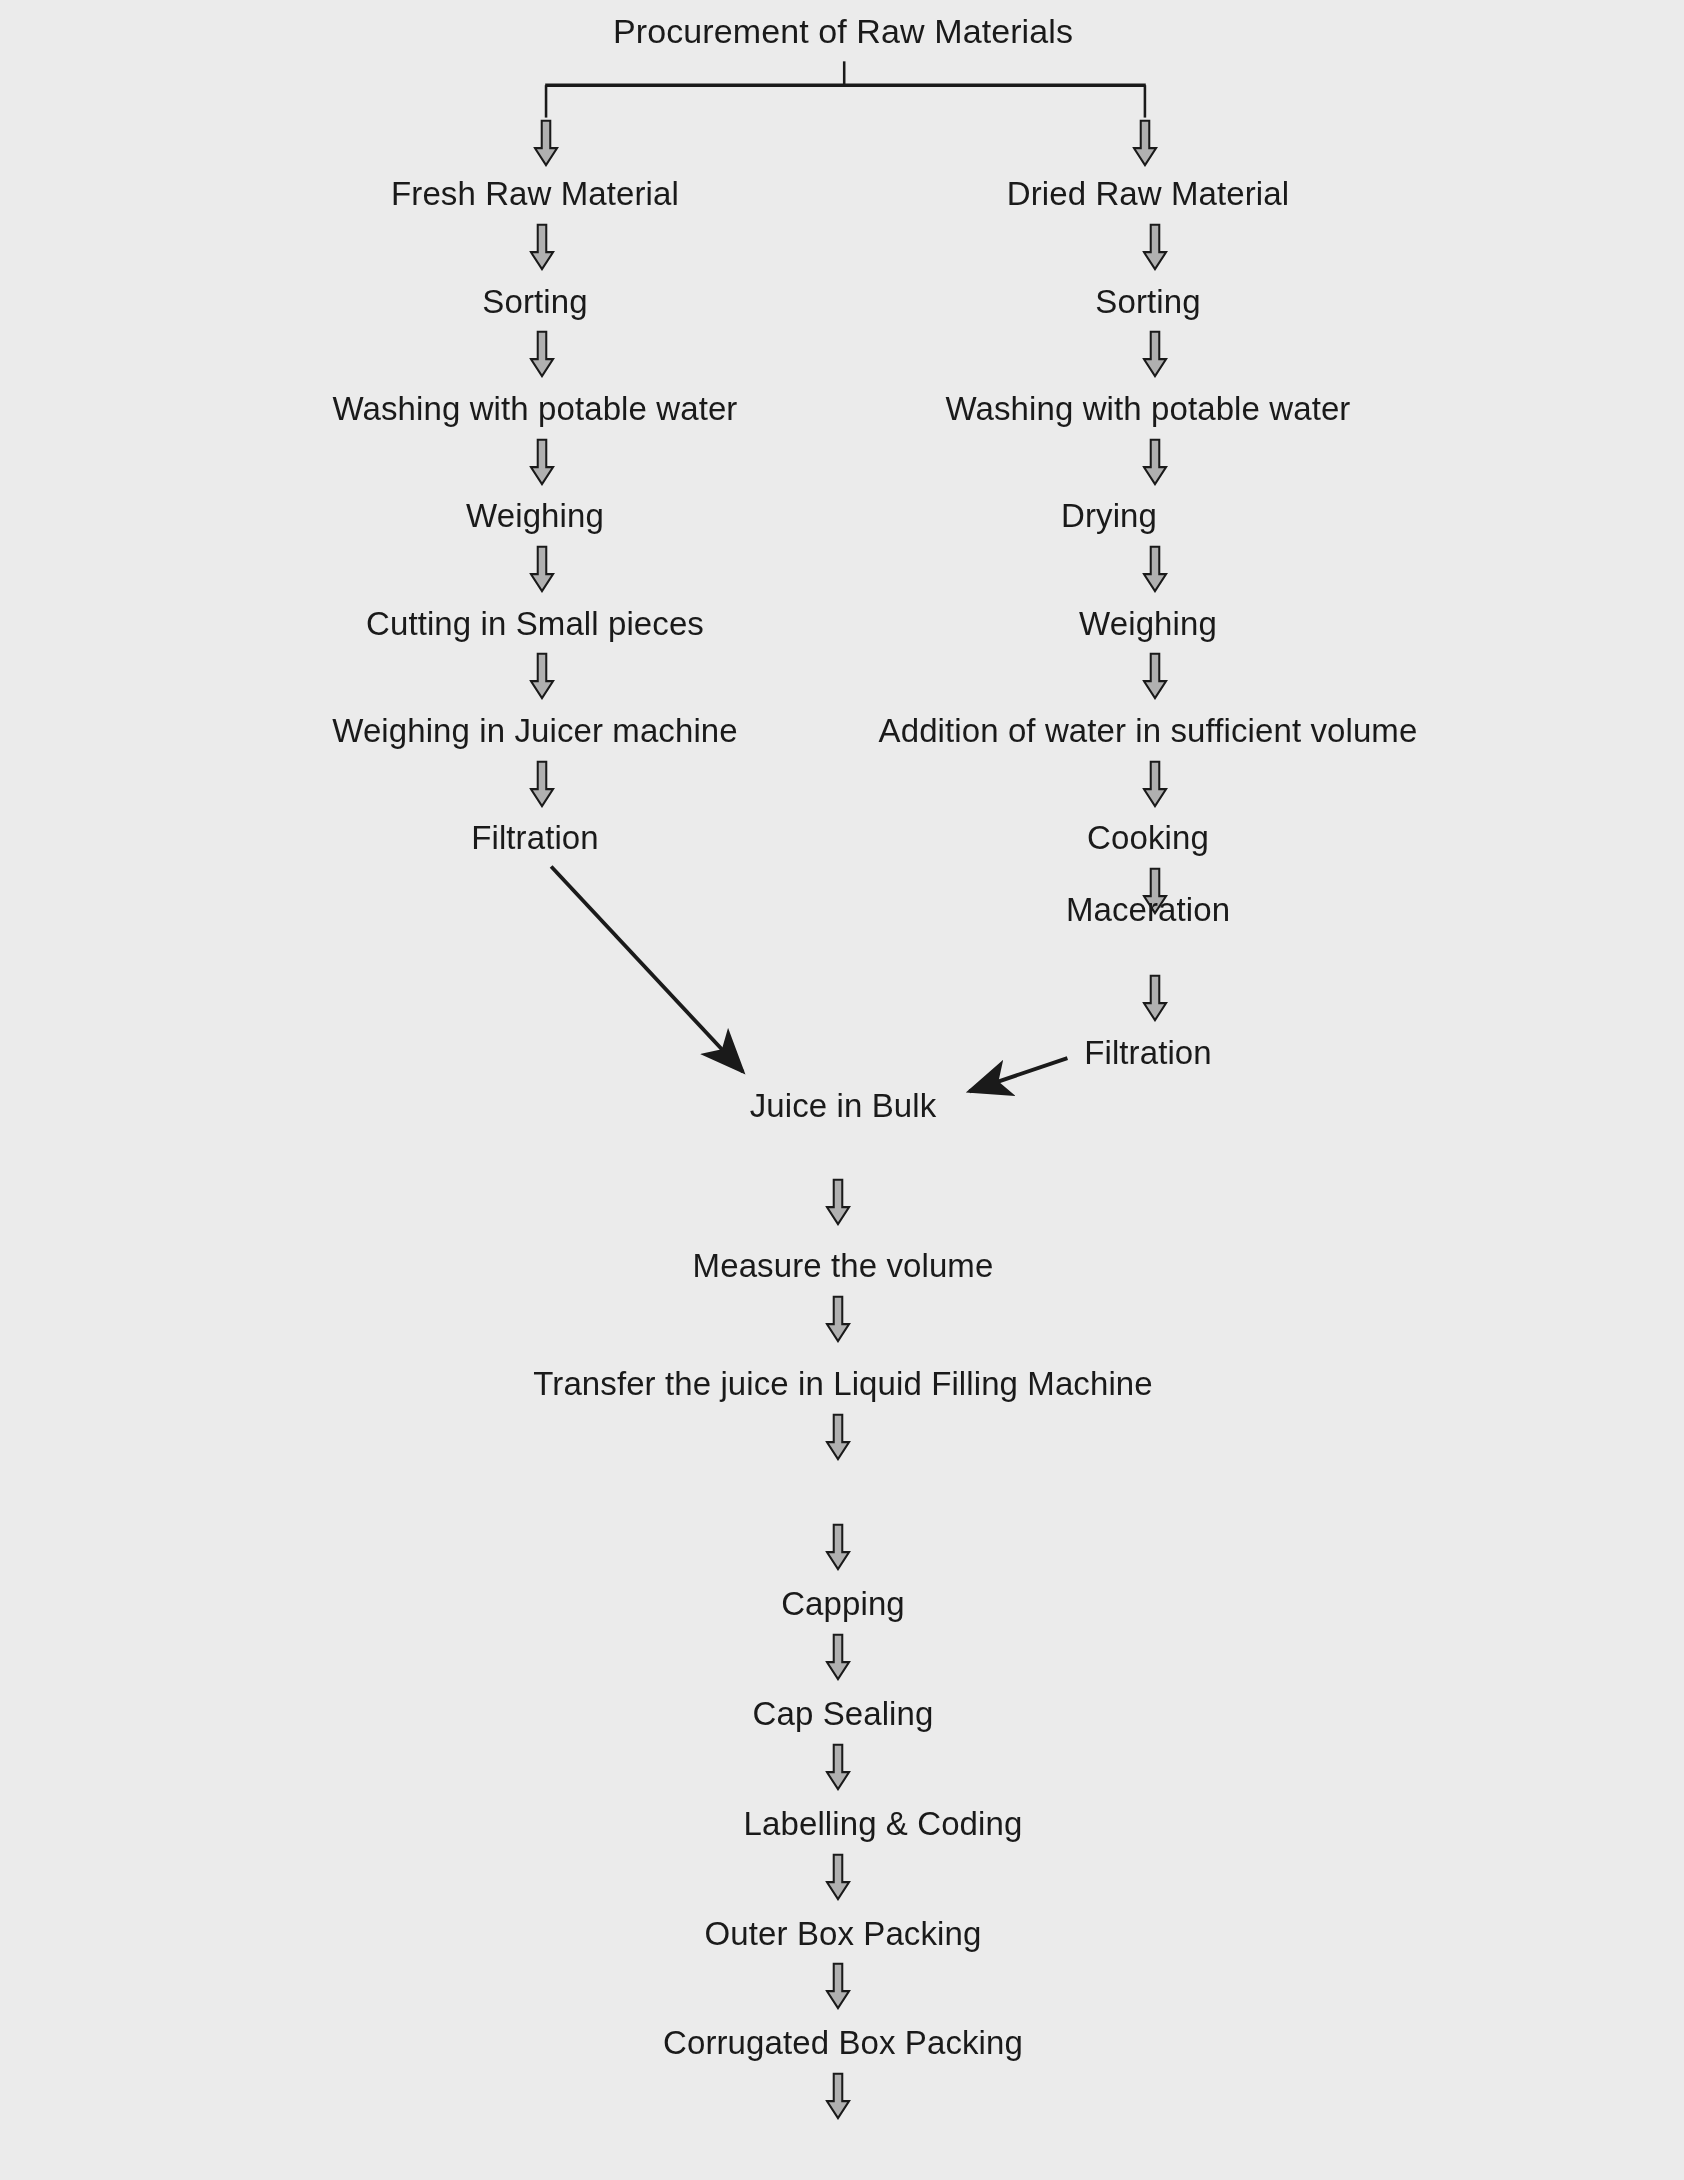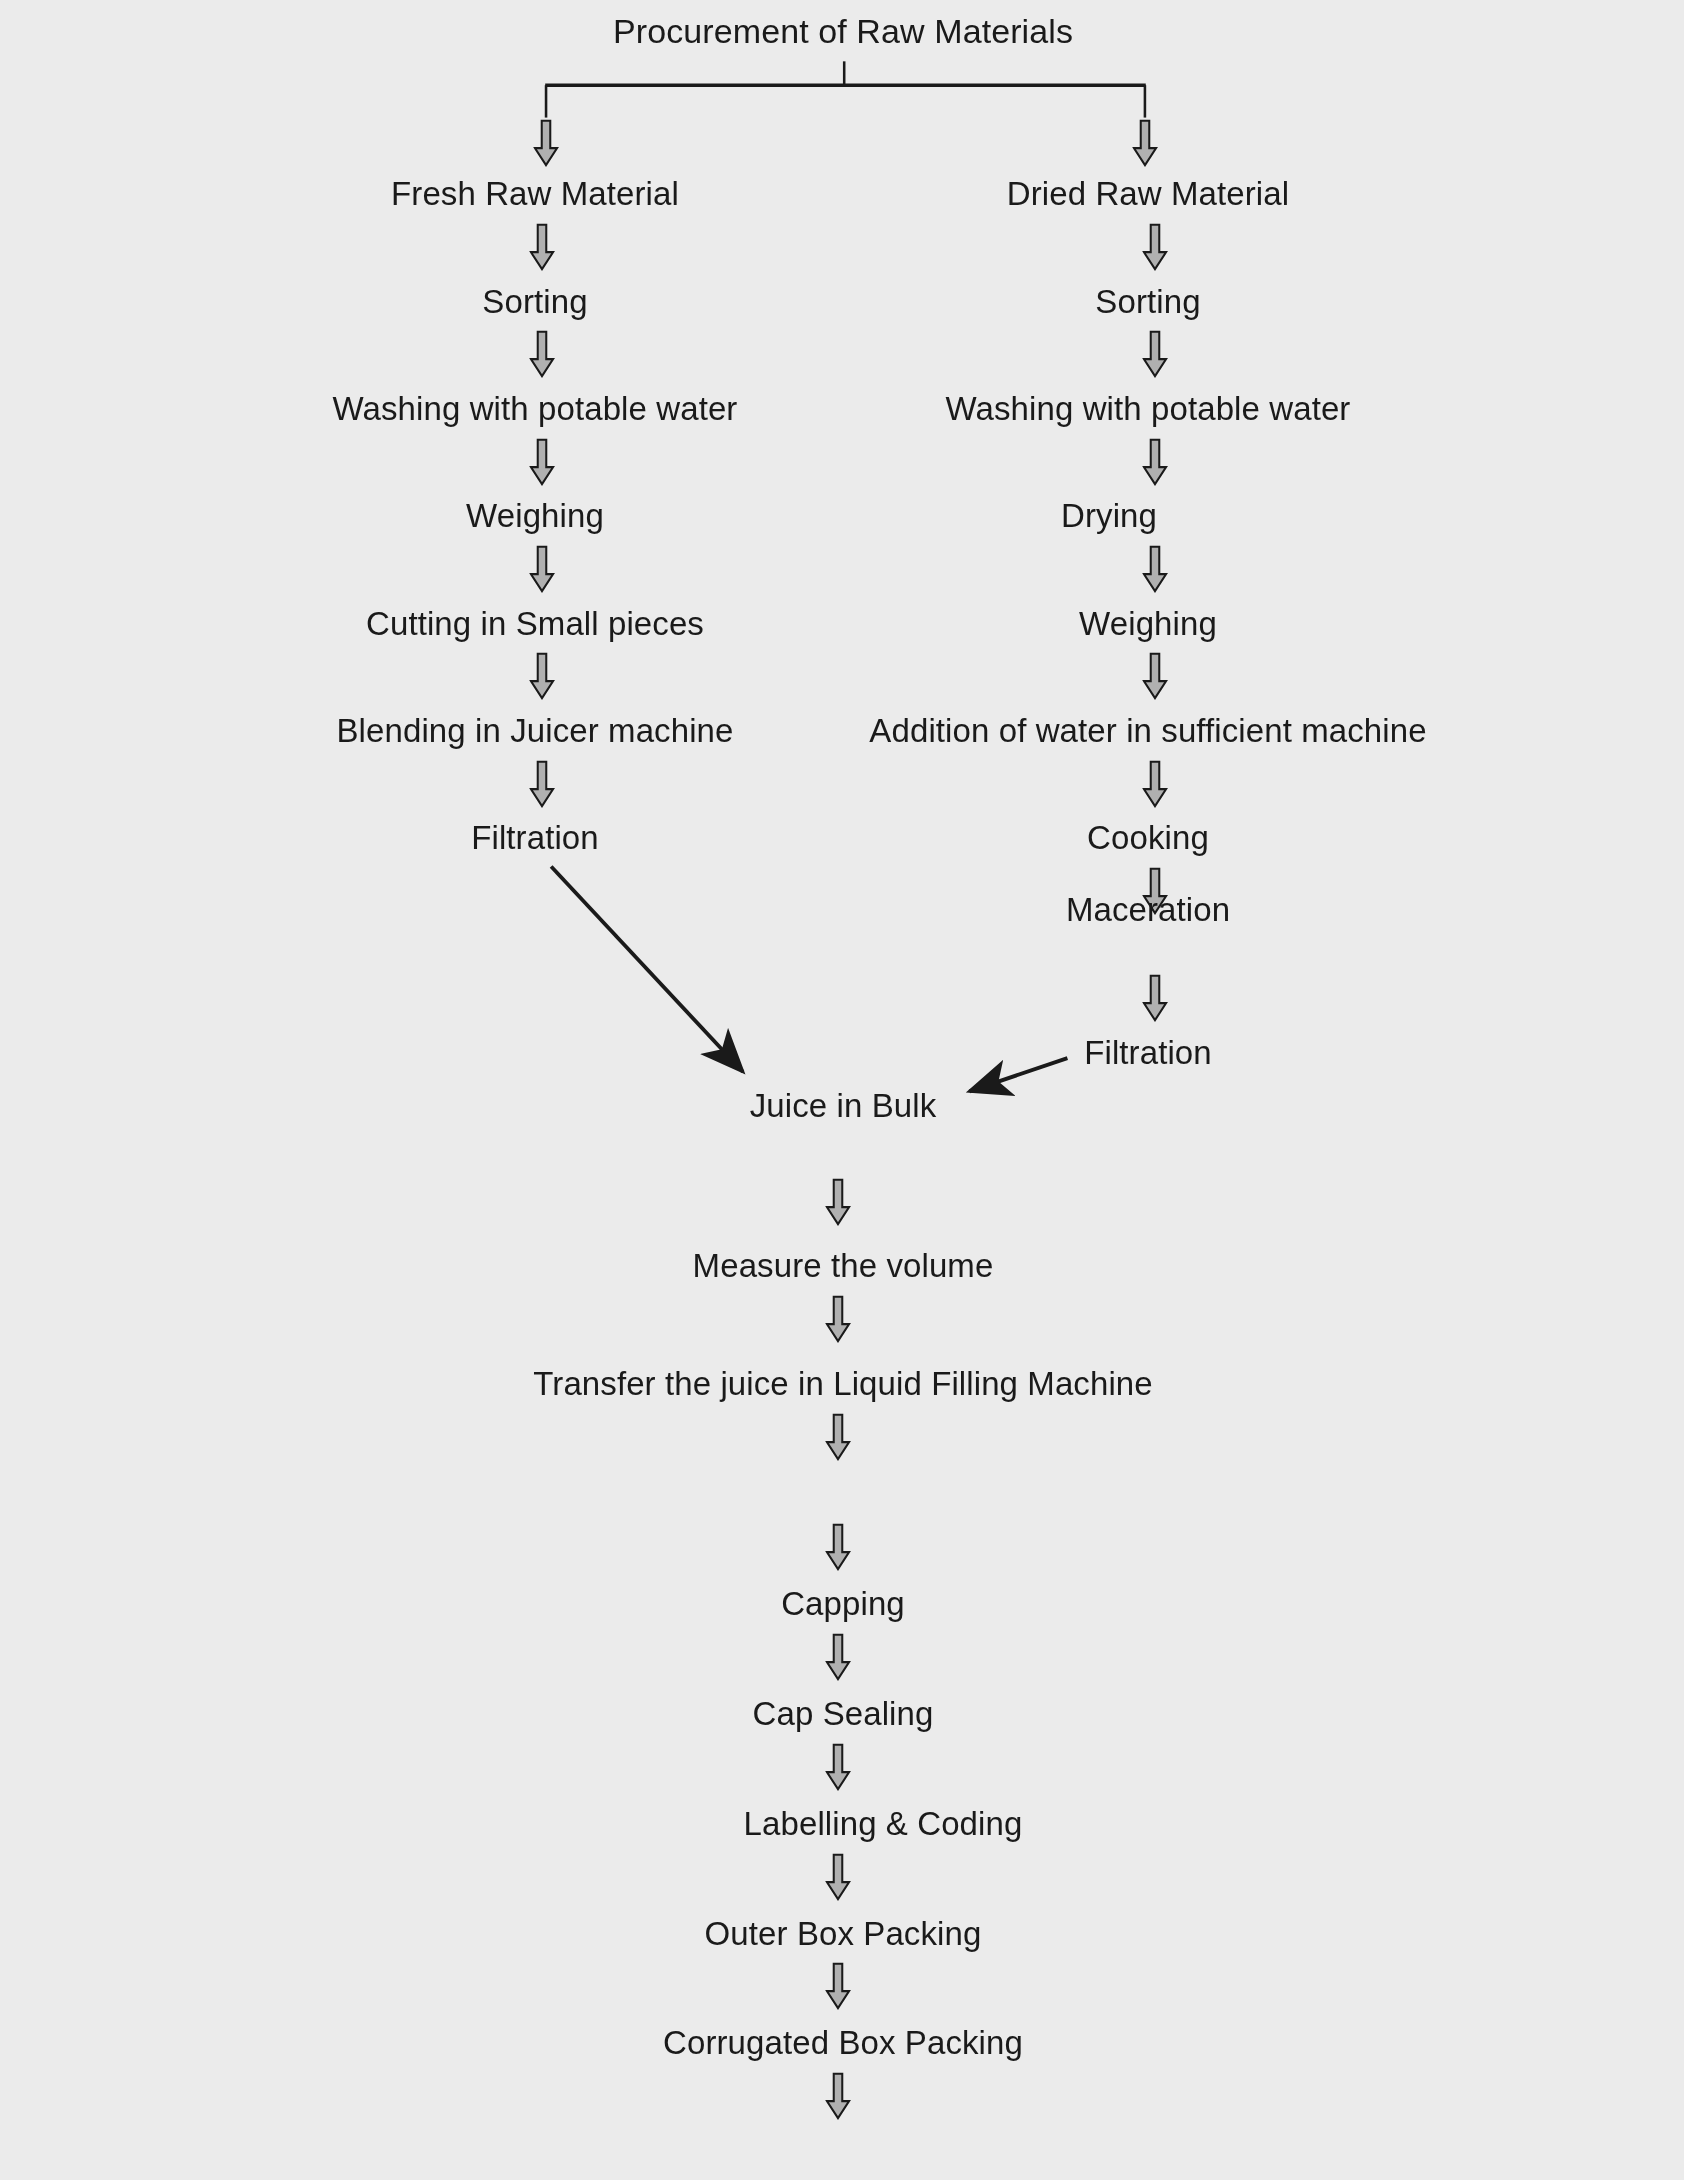--- a/index.html
+++ b/index.html
@@ -125,21 +125,21 @@
       </svg>
   </div>
 
   <div class="node" style="left:535px; top:624px;">Cutting in Small pieces</div>
   <div class="arrow-glyph" style="left:542px; top:676px;">
     <svg viewBox="0 0 30 56">
         <path d="M10,2 L20,2 L20,34 L28,34 L15,54 L2,34 L10,34 Z" fill="#b0b0b0" stroke="#1a1a1a" stroke-width="2.4"></path>
       </svg>
   </div>
 
-  <div class="node" style="left:535px; top:731px;">Blending in Juicer machine</div>
+  <div class="node" style="left:535px; top:731px;">Weighing in Juicer machine</div>
   <div class="arrow-glyph" style="left:542px; top:784px;">
     <svg viewBox="0 0 30 56">
         <path d="M10,2 L20,2 L20,34 L28,34 L15,54 L2,34 L10,34 Z" fill="#b0b0b0" stroke="#1a1a1a" stroke-width="2.4"></path>
       </svg>
   </div>
 
   <div class="node" style="left:535px; top:838px;">Filtration</div>
 
   <div class="node" style="left:1148px; top:194px;">Dried Raw Material</div>
   <div class="arrow-glyph" style="left:1155px; top:247px;">
@@ -169,21 +169,21 @@
       </svg>
   </div>
 
   <div class="node" style="left:1148px; top:624px;">Weighing</div>
   <div class="arrow-glyph" style="left:1155px; top:676px;">
     <svg viewBox="0 0 30 56">
         <path d="M10,2 L20,2 L20,34 L28,34 L15,54 L2,34 L10,34 Z" fill="#b0b0b0" stroke="#1a1a1a" stroke-width="2.4"></path>
       </svg>
   </div>
 
-  <div class="node" style="left:1148px; top:731px;">Addition of water in sufficient machine</div>
+  <div class="node" style="left:1148px; top:731px;">Addition of water in sufficient volume</div>
   <div class="arrow-glyph" style="left:1155px; top:784px;">
     <svg viewBox="0 0 30 56">
         <path d="M10,2 L20,2 L20,34 L28,34 L15,54 L2,34 L10,34 Z" fill="#b0b0b0" stroke="#1a1a1a" stroke-width="2.4"></path>
       </svg>
   </div>
 
   <div class="node" style="left:1148px; top:838px;">Cooking</div>
   <div class="arrow-glyph" style="left:1155px; top:891px;">
     <svg viewBox="0 0 30 56">
         <path d="M10,2 L20,2 L20,34 L28,34 L15,54 L2,34 L10,34 Z" fill="#b0b0b0" stroke="#1a1a1a" stroke-width="2.4"></path>

